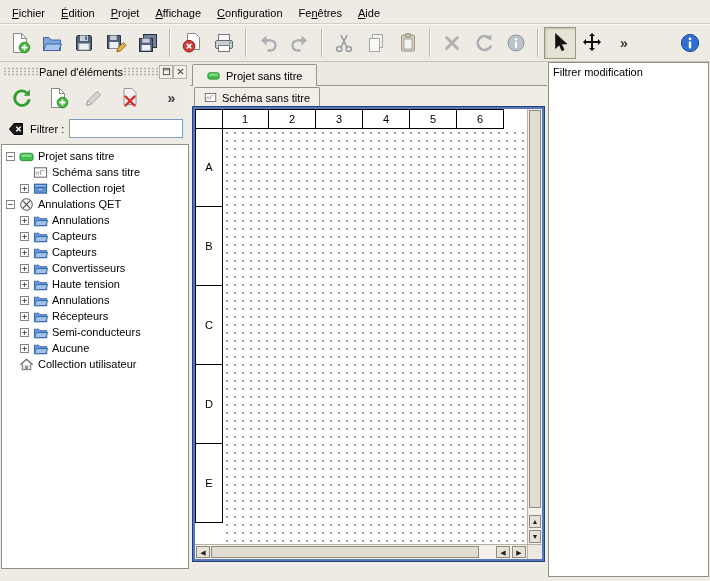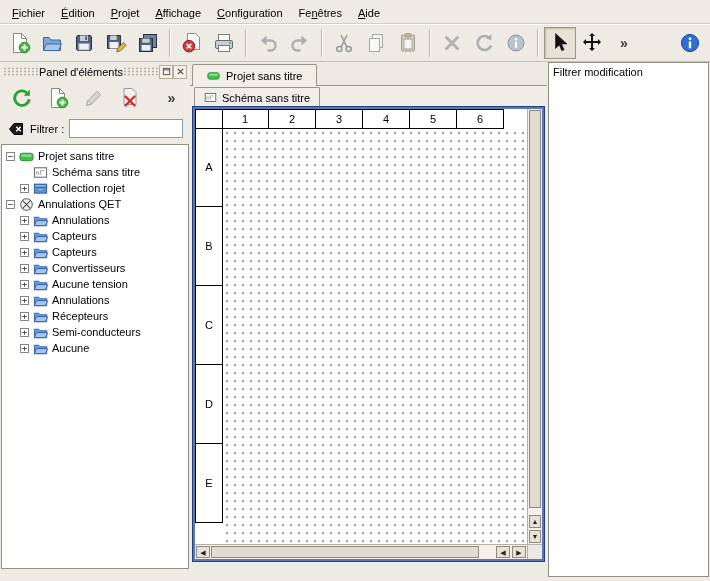--- a/index.html
+++ b/index.html
@@ -433,21 +433,21 @@
             <span class="tree-label">Convertisseurs</span>
           </div>
           <div class="tree-row" style="padding-left: 18px;">
             <span class="expander">+</span>
             <span class="icon">
               <svg viewBox="0 0 16 16">
                 <path d="M1.5 13.5v-9h4.6l1.5 1.6h7v7.4z" fill="#6b9ce0" stroke="#31609f"></path>
                 <path d="M1.5 13.5l2.1-5.4h12l-2.1 5.4z" fill="#a4c4ee" stroke="#31609f"></path>
               </svg>
             </span>
-            <span class="tree-label">Aucune tension</span>
+            <span class="tree-label">Haute tension</span>
           </div>
           <div class="tree-row" style="padding-left: 18px;">
             <span class="expander">+</span>
             <span class="icon">
               <svg viewBox="0 0 16 16">
                 <path d="M1.5 13.5v-9h4.6l1.5 1.6h7v7.4z" fill="#6b9ce0" stroke="#31609f"></path>
                 <path d="M1.5 13.5l2.1-5.4h12l-2.1 5.4z" fill="#a4c4ee" stroke="#31609f"></path>
               </svg>
             </span>
             <span class="tree-label">Annulations</span>
@@ -474,20 +474,31 @@
           </div>
           <div class="tree-row" style="padding-left: 18px;">
             <span class="expander">+</span>
             <span class="icon">
               <svg viewBox="0 0 16 16">
                 <path d="M1.5 13.5v-9h4.6l1.5 1.6h7v7.4z" fill="#6b9ce0" stroke="#31609f"></path>
                 <path d="M1.5 13.5l2.1-5.4h12l-2.1 5.4z" fill="#a4c4ee" stroke="#31609f"></path>
               </svg>
             </span>
             <span class="tree-label">Aucune</span>
+          </div>
+          <div class="tree-row" style="padding-left: 4px;">
+            <span class="expander hidden"></span>
+            <span class="icon">
+              <svg viewBox="0 0 16 16">
+                <path d="M1.5 8.2L8 2.5l6.5 5.7" fill="none" stroke="#6a6a6a" stroke-width="1.5"></path>
+                <path d="M3.5 7.8v5.7h9V7.8" fill="#eae6dc" stroke="#6a6a6a"></path>
+                <rect x="6.6" y="9.6" width="2.8" height="3.9" fill="#8a8a8a"></rect>
+              </svg>
+            </span>
+            <span class="tree-label">Collection utilisateur</span>
           </div>
         </div>
     </div>
 
     <div class="center">
       <div class="proj-tabbar">
         <div class="proj-tab">
           <span class="icon sm">
               <svg viewBox="0 0 16 16">
                 <rect x="1" y="4.5" width="14" height="8" rx="2.5" fill="#43c04c" stroke="#2a8f33"></rect>

